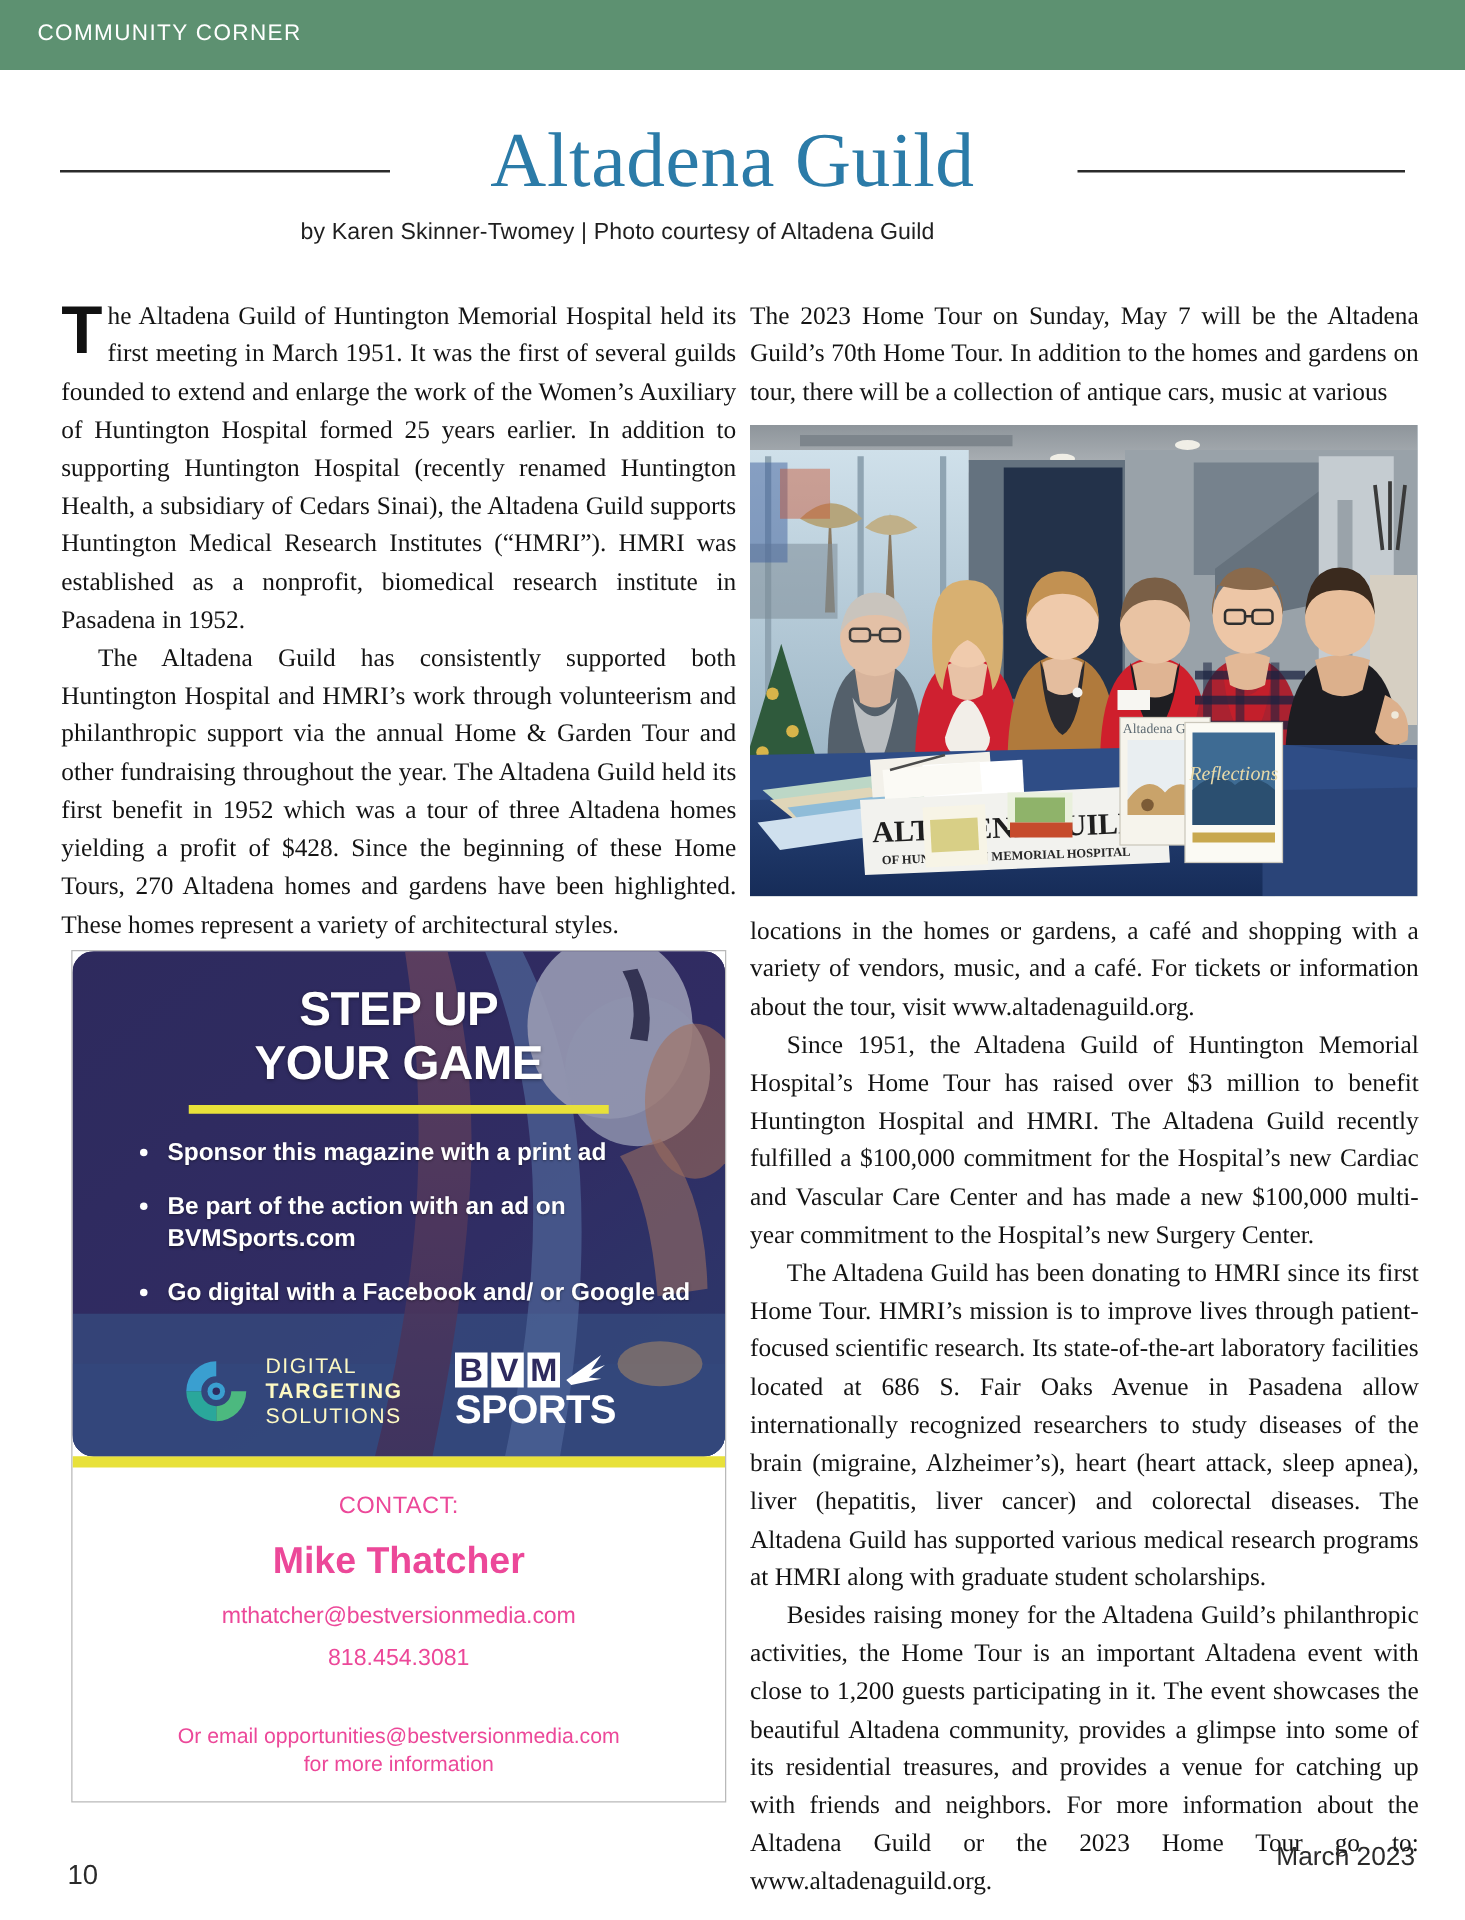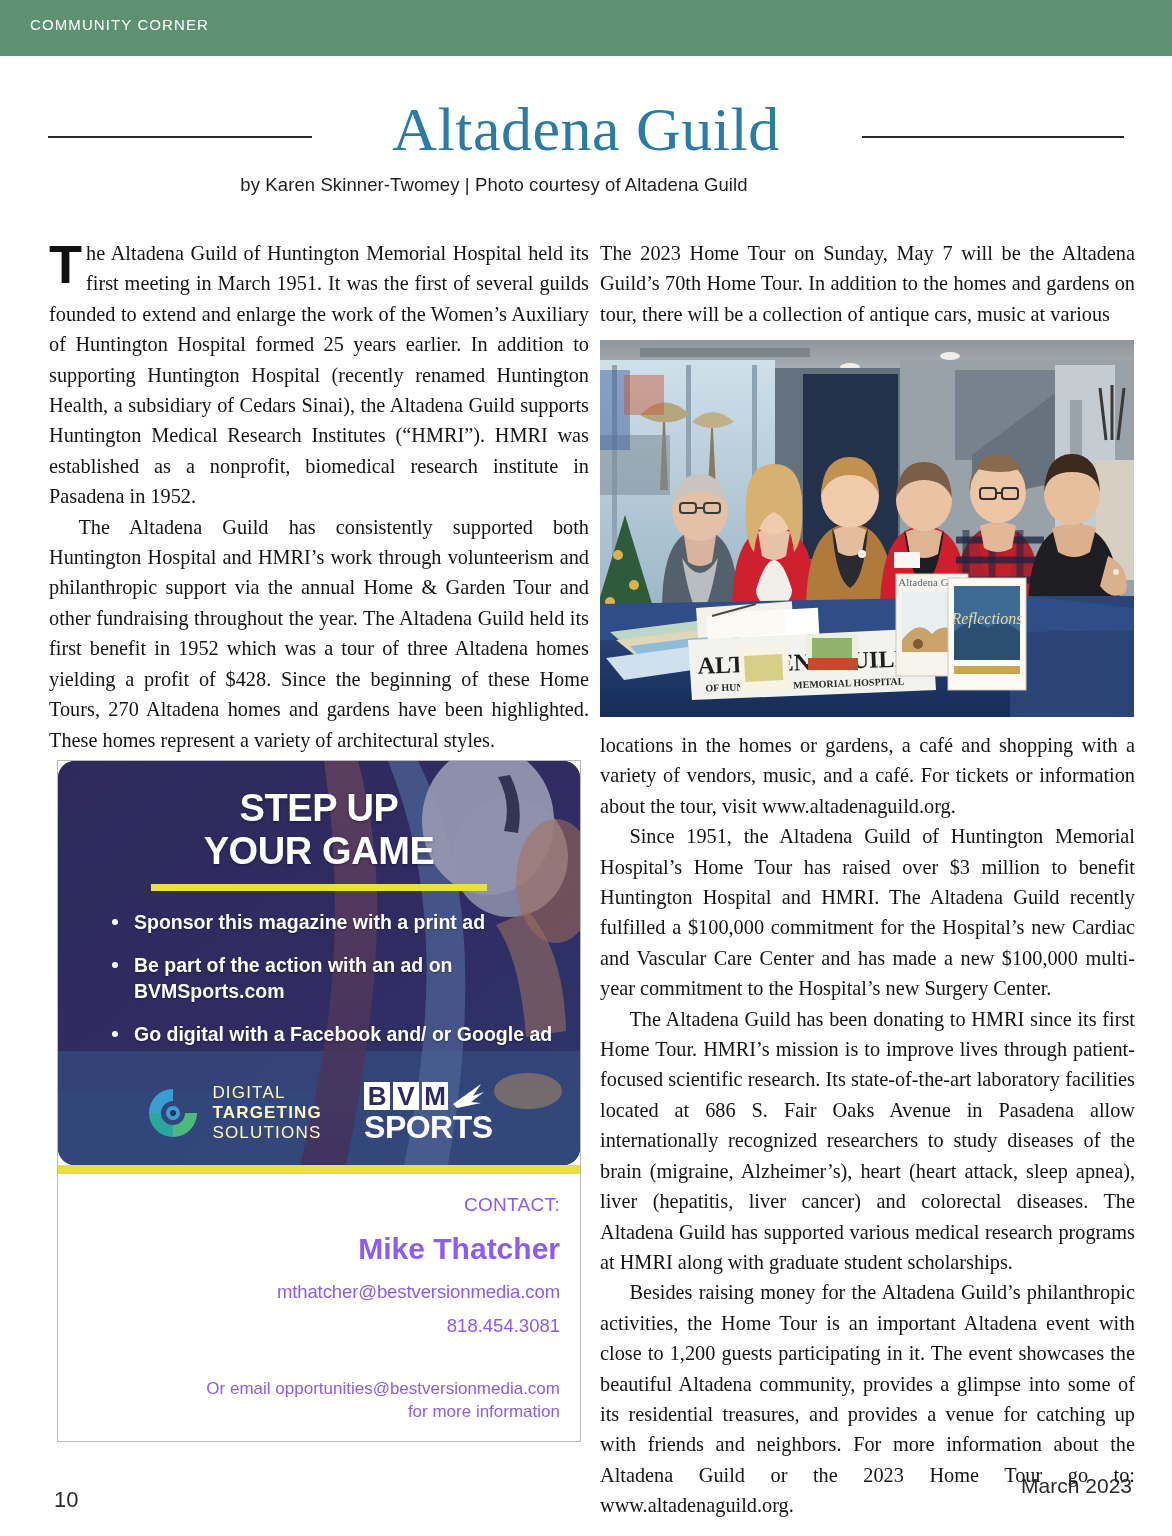--- a/index.html
+++ b/index.html
@@ -22,21 +22,21 @@
     left: 0; top: 0;
     width: 1172px;
     height: 56px;
     background: #5d9171;
   }
   .section-banner-label {
     position: absolute;
     left: 30px;
     top: 16px;
     font-family: "Liberation Sans", sans-serif;
-    font-size: 15px;
+    font-size: 18px;
     letter-spacing: 1.1px;
     color: #ffffff;
   }
 
   
   .headline-wrap {
     position: absolute;
     left: 0; top: 92px;
     width: 1172px;
     height: 120px;
@@ -226,23 +226,23 @@
     margin-top: 1px;
   }
 
   .ad-yellowbar {
     width: 100%;
     height: 9px;
     background: #e8e13a;
   }
   .ad-contact {
     padding: 20px 20px 0 20px;
-    text-align: right;
-    font-family: "Liberation Sans", sans-serif;
-    color: #8b5cf6;
+    text-align: center;
+    font-family: "Liberation Sans", sans-serif;
+    color: #ec4899;
   }
   .contact-label { font-size: 19px; letter-spacing: .3px; }
   .contact-name  { font-size: 30px; font-weight: 700; margin-top: 16px; }
   .contact-email { font-size: 18.5px; margin-top: 15px; letter-spacing: -0.1px; }
   .contact-phone { font-size: 18.5px; margin-top: 12px; }
   .contact-or {
     font-size: 17px;
     line-height: 23px;
     margin-top: 40px;
   }

